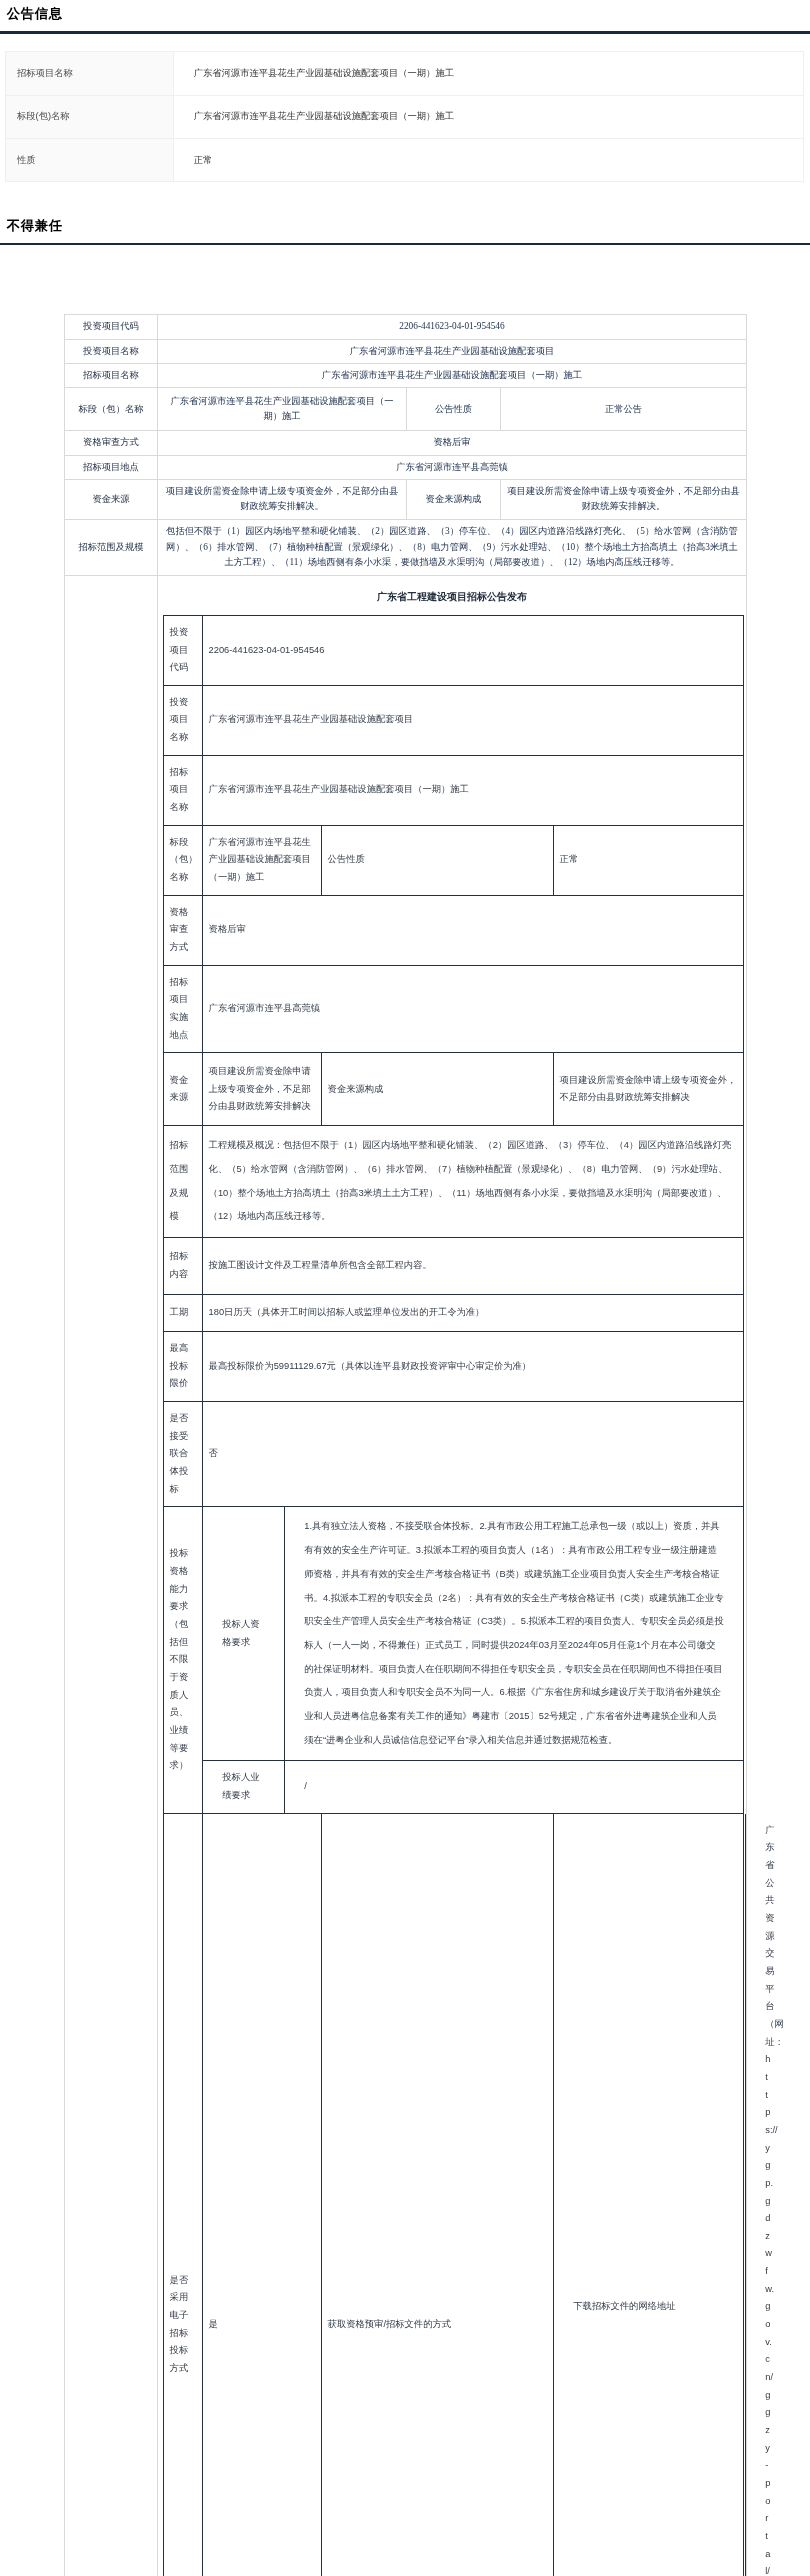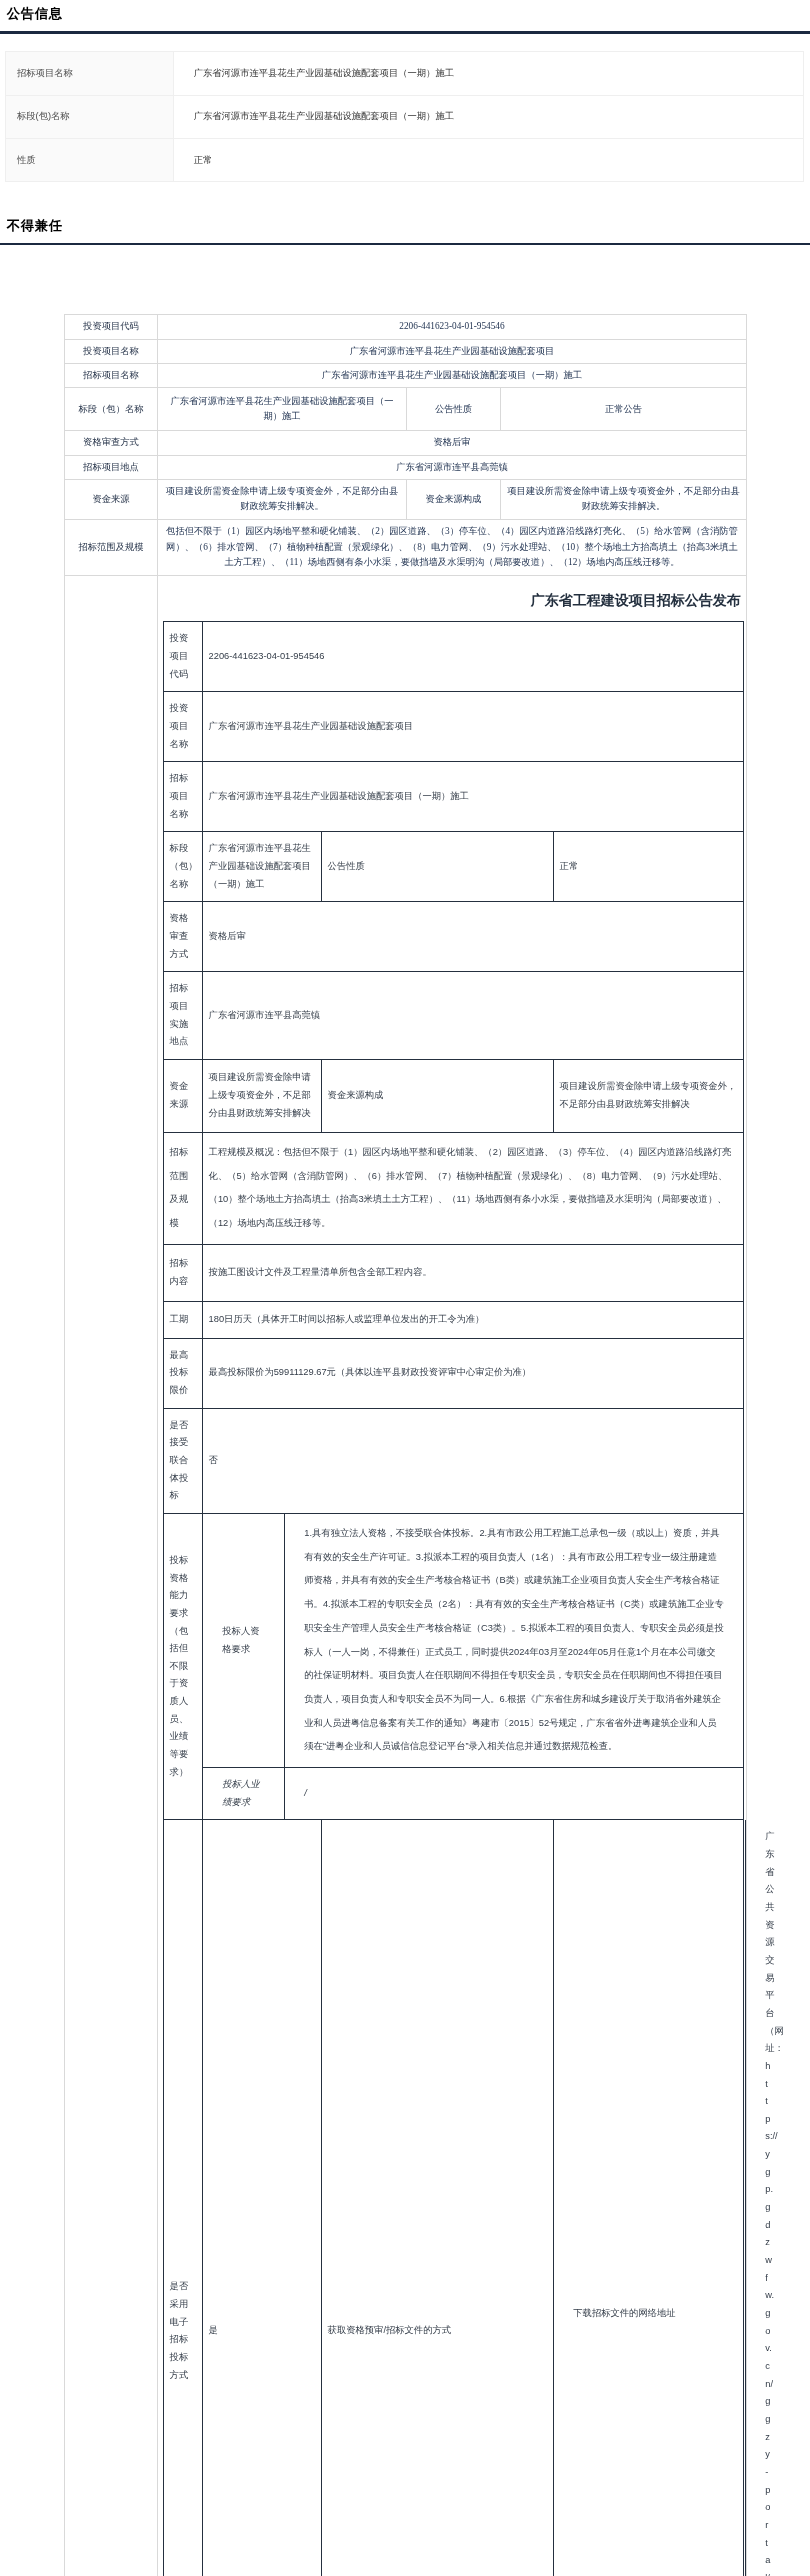--- a/index.html
+++ b/index.html
@@ -18,35 +18,35 @@
          font-family:"Liberation Serif",serif;font-size:9.3px;color:#223452;}
   .outer td{border:0.7px solid #d9d9d9;padding:4px 5.3px;line-height:1.65;vertical-align:middle;}
   .outer .o-lab{font-family:"Liberation Sans",sans-serif;text-align:center;color:#1f2d44;}
   .outer .o-val{text-align:center;}
   .outer .ttl{height:28px;text-align:center;font-size:11.3px;font-weight:bold;color:#1c2f4e;}
   .outer .h38{height:24px;} .outer .h66{height:43px;} .outer .h32{height:18.7px;}
   .outer .h53{height:33px;} .outer .h87{height:56px;}
   .brk{word-break:break-all;}
   
   .inner-wrap{padding:2.7px 0 9.3px 0;}
-  .inner-title{text-align:right;font-family:"Liberation Sans",sans-serif;font-weight:bold;
-               font-size:14px;color:#24303f;padding:6.7px 0 9.3px 0;}
+  .inner-title{text-align:center;font-family:"Liberation Sans",sans-serif;font-weight:bold;
+               font-size:10px;color:#24303f;padding:6.7px 0 9.3px 0;}
   .inner{border-collapse:collapse;table-layout:fixed;width:580px;margin:0 auto;
          font-family:"Liberation Sans",sans-serif;font-size:9.3px;color:#333c48;}
   .inner td{border:0.7px solid #25303f;padding:8px 5.3px;line-height:1.9;vertical-align:middle;text-align:left;}
   .inner .lh td, .inner td.lh{line-height:2.55;}
   .inner .ih64 td{height:35px;} .inner .ih84 td{height:51px;} .inner .ih92 td{height:56px;}
   .inner .ih43 td{height:20px;}
   .inner .ih70 td{height:40px;}
   .nest-cell{padding:0 !important;vertical-align:top;}
   .nested{border-collapse:collapse;table-layout:fixed;width:100%;height:100%;
           font-family:"Liberation Sans",sans-serif;font-size:9.3px;color:#333c48;}
   .nested td{border:0.7px solid #25303f;padding:8px 19px;line-height:1.9;vertical-align:middle;text-align:left;}
   .nested tr:first-child td{border-top:none;}
-  .nested tr:last-child td{border-bottom:none;font-style:italic;}
+  .nested tr:last-child td{border-bottom:none;}
   .nested td:first-child{border-left:none;}
   .nested td:last-child{border-right:none;}
 </style>
 </head>
 <body>
 
 <div class="section-head">公告信息</div>
 <div class="head-rule"></div>
 
 <table class="t1">

